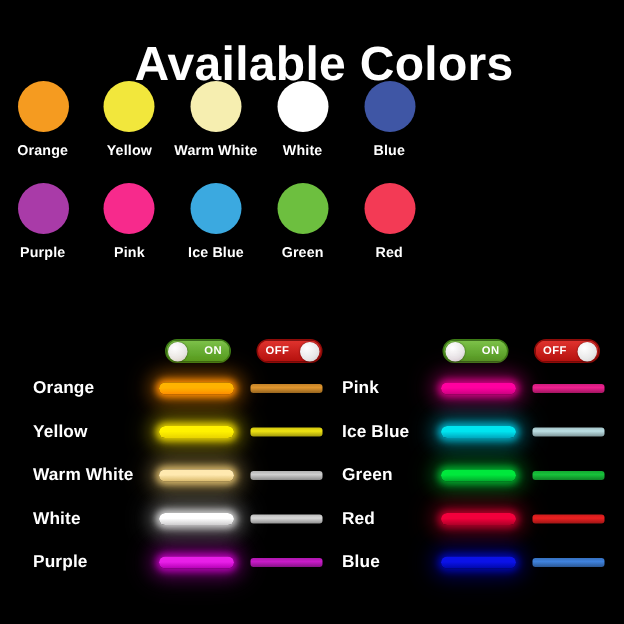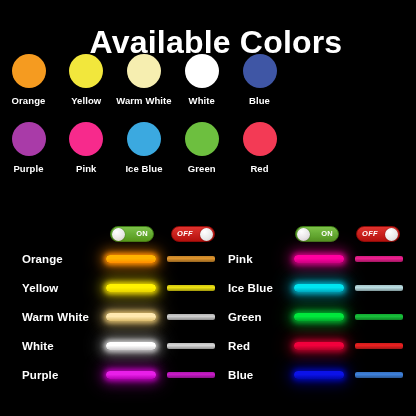--- a/index.html
+++ b/index.html
@@ -65,21 +65,20 @@
   }
   .toggle.on {
     background: linear-gradient(180deg, #7ec14a 0%, #4f9b1e 100%);
     border: 1px solid #3c7a15;
     justify-content: flex-end;
   }
   .toggle.off {
     background: linear-gradient(180deg, #e0332e 0%, #b5100d 100%);
     border: 1px solid #8d0b08;
     justify-content: flex-start;
-    font-style: italic;
   }
   .toggle-text {
     font-size: 7.5px;
     font-weight: bold;
     color: #ffffff;
     letter-spacing: 0.3px;
     padding: 0 5px;
     line-height: 1;
   }
   .toggle-knob {

